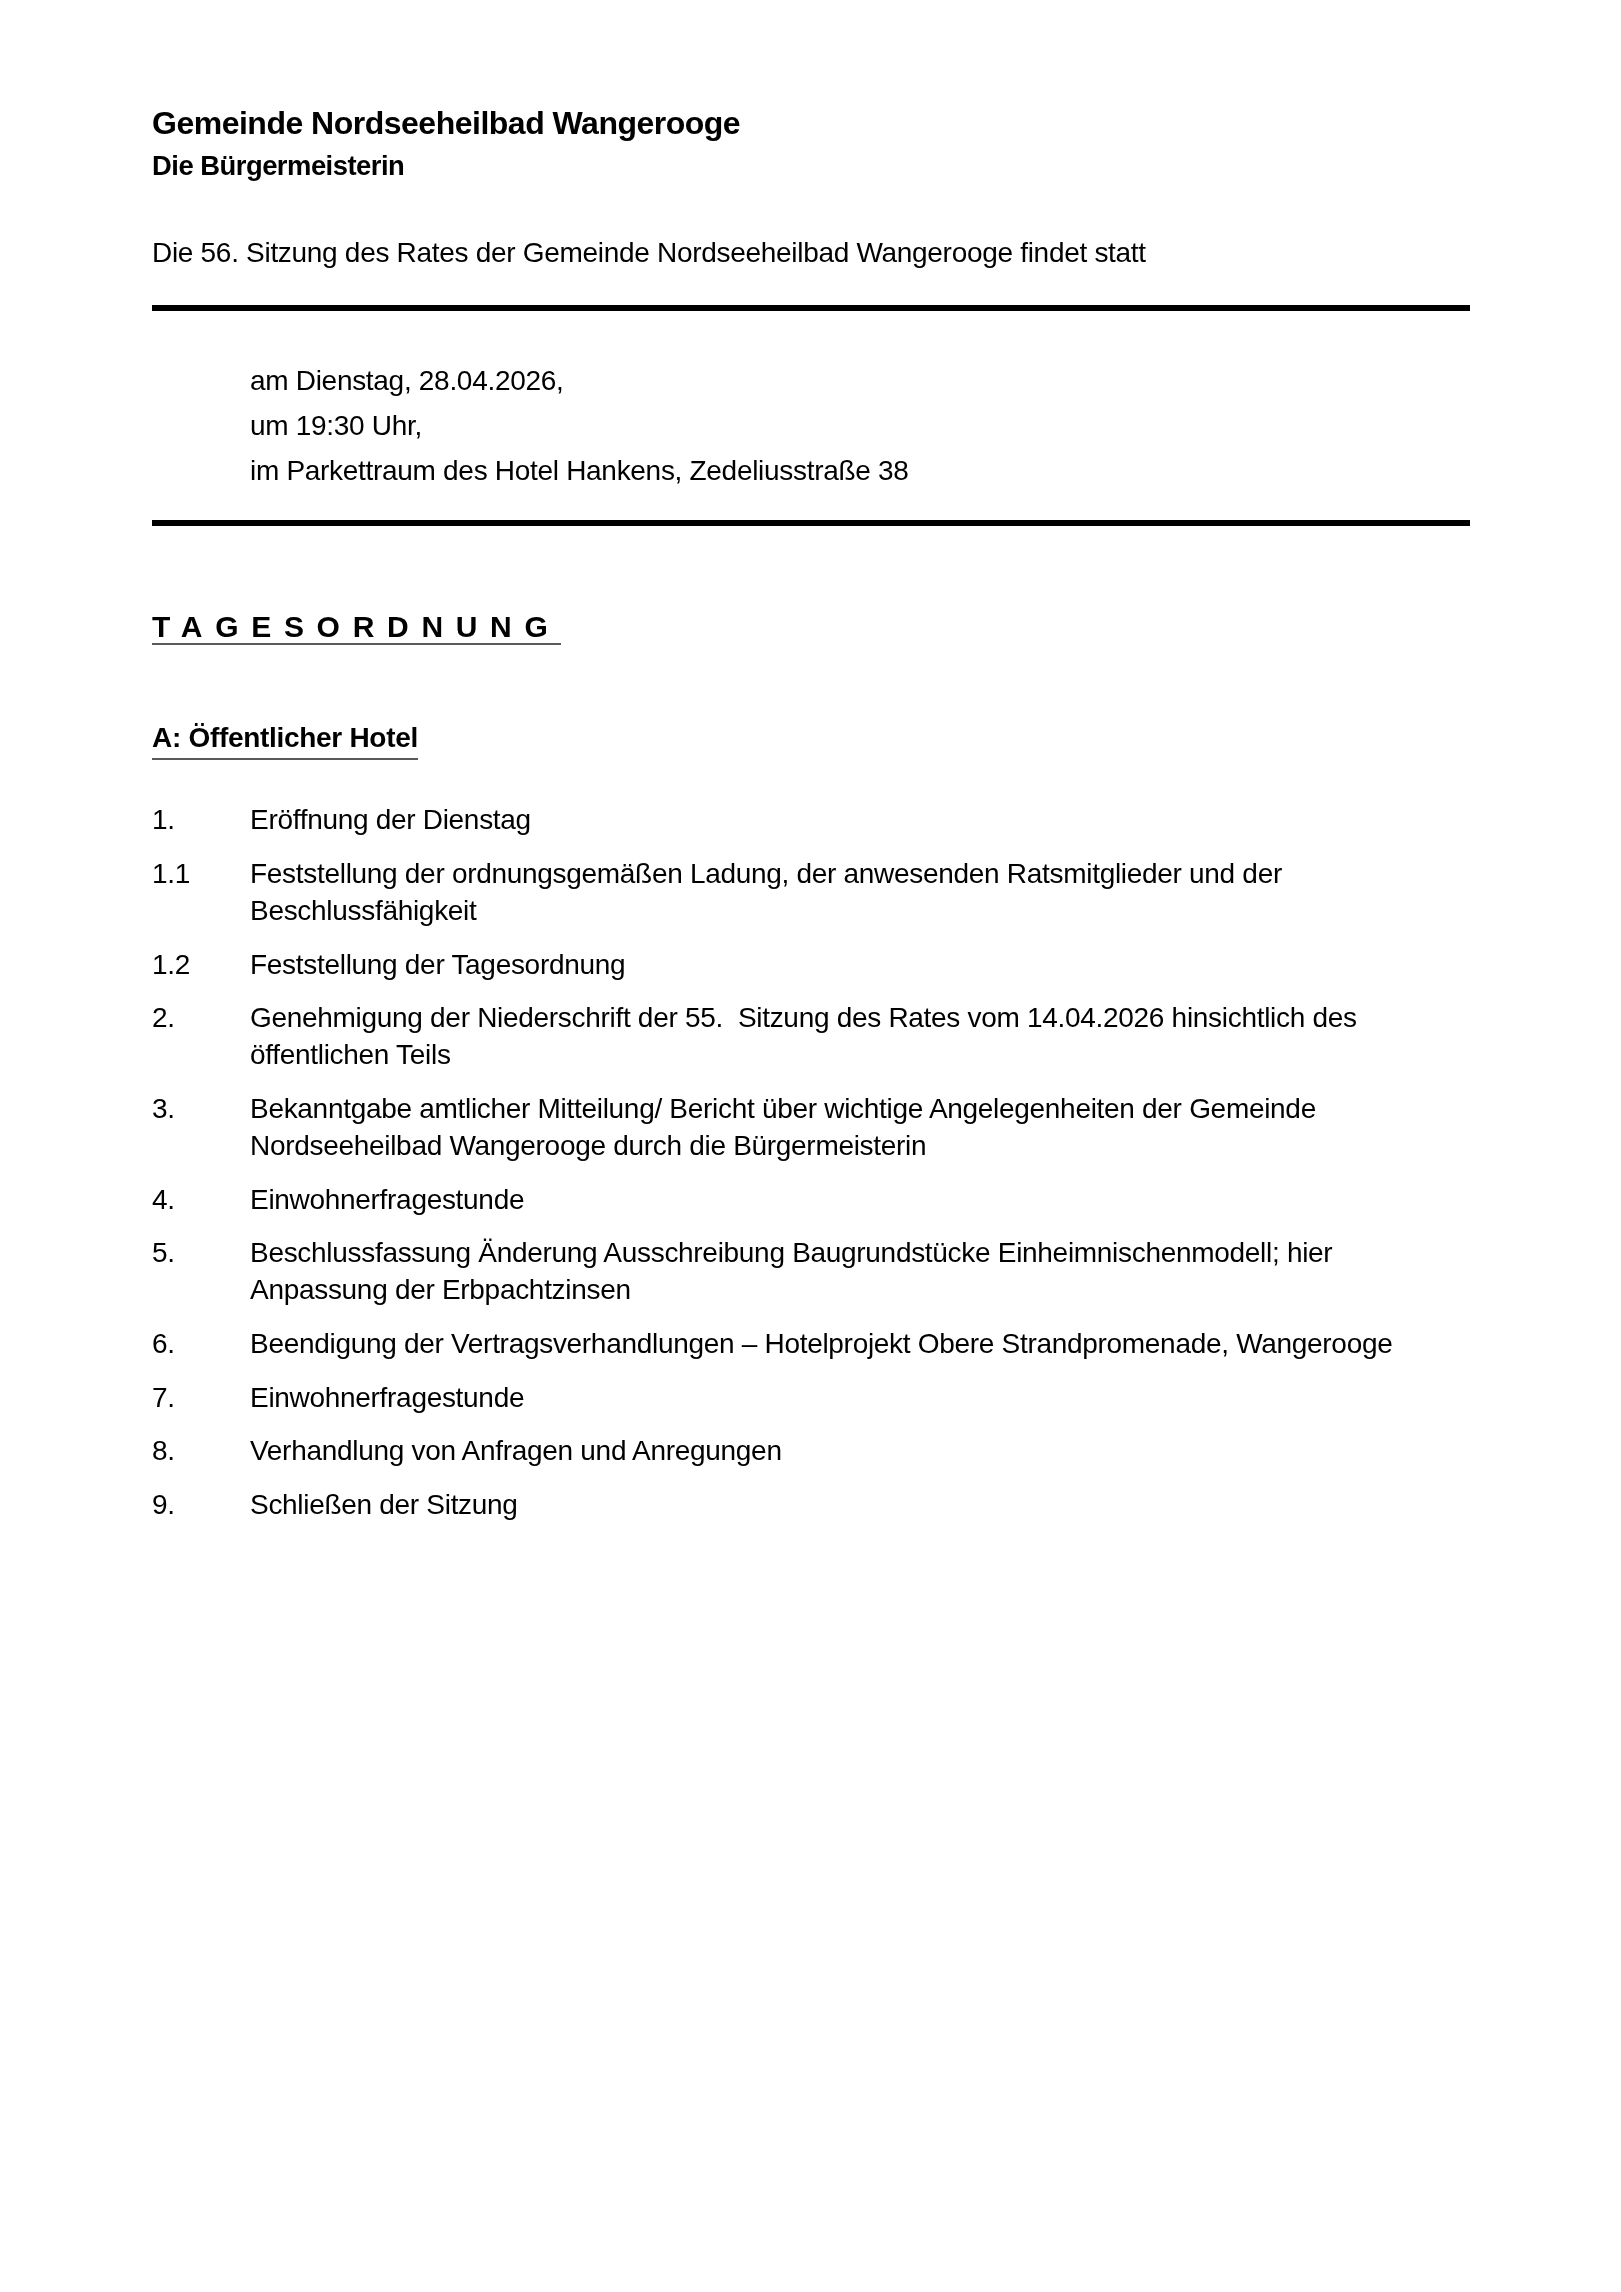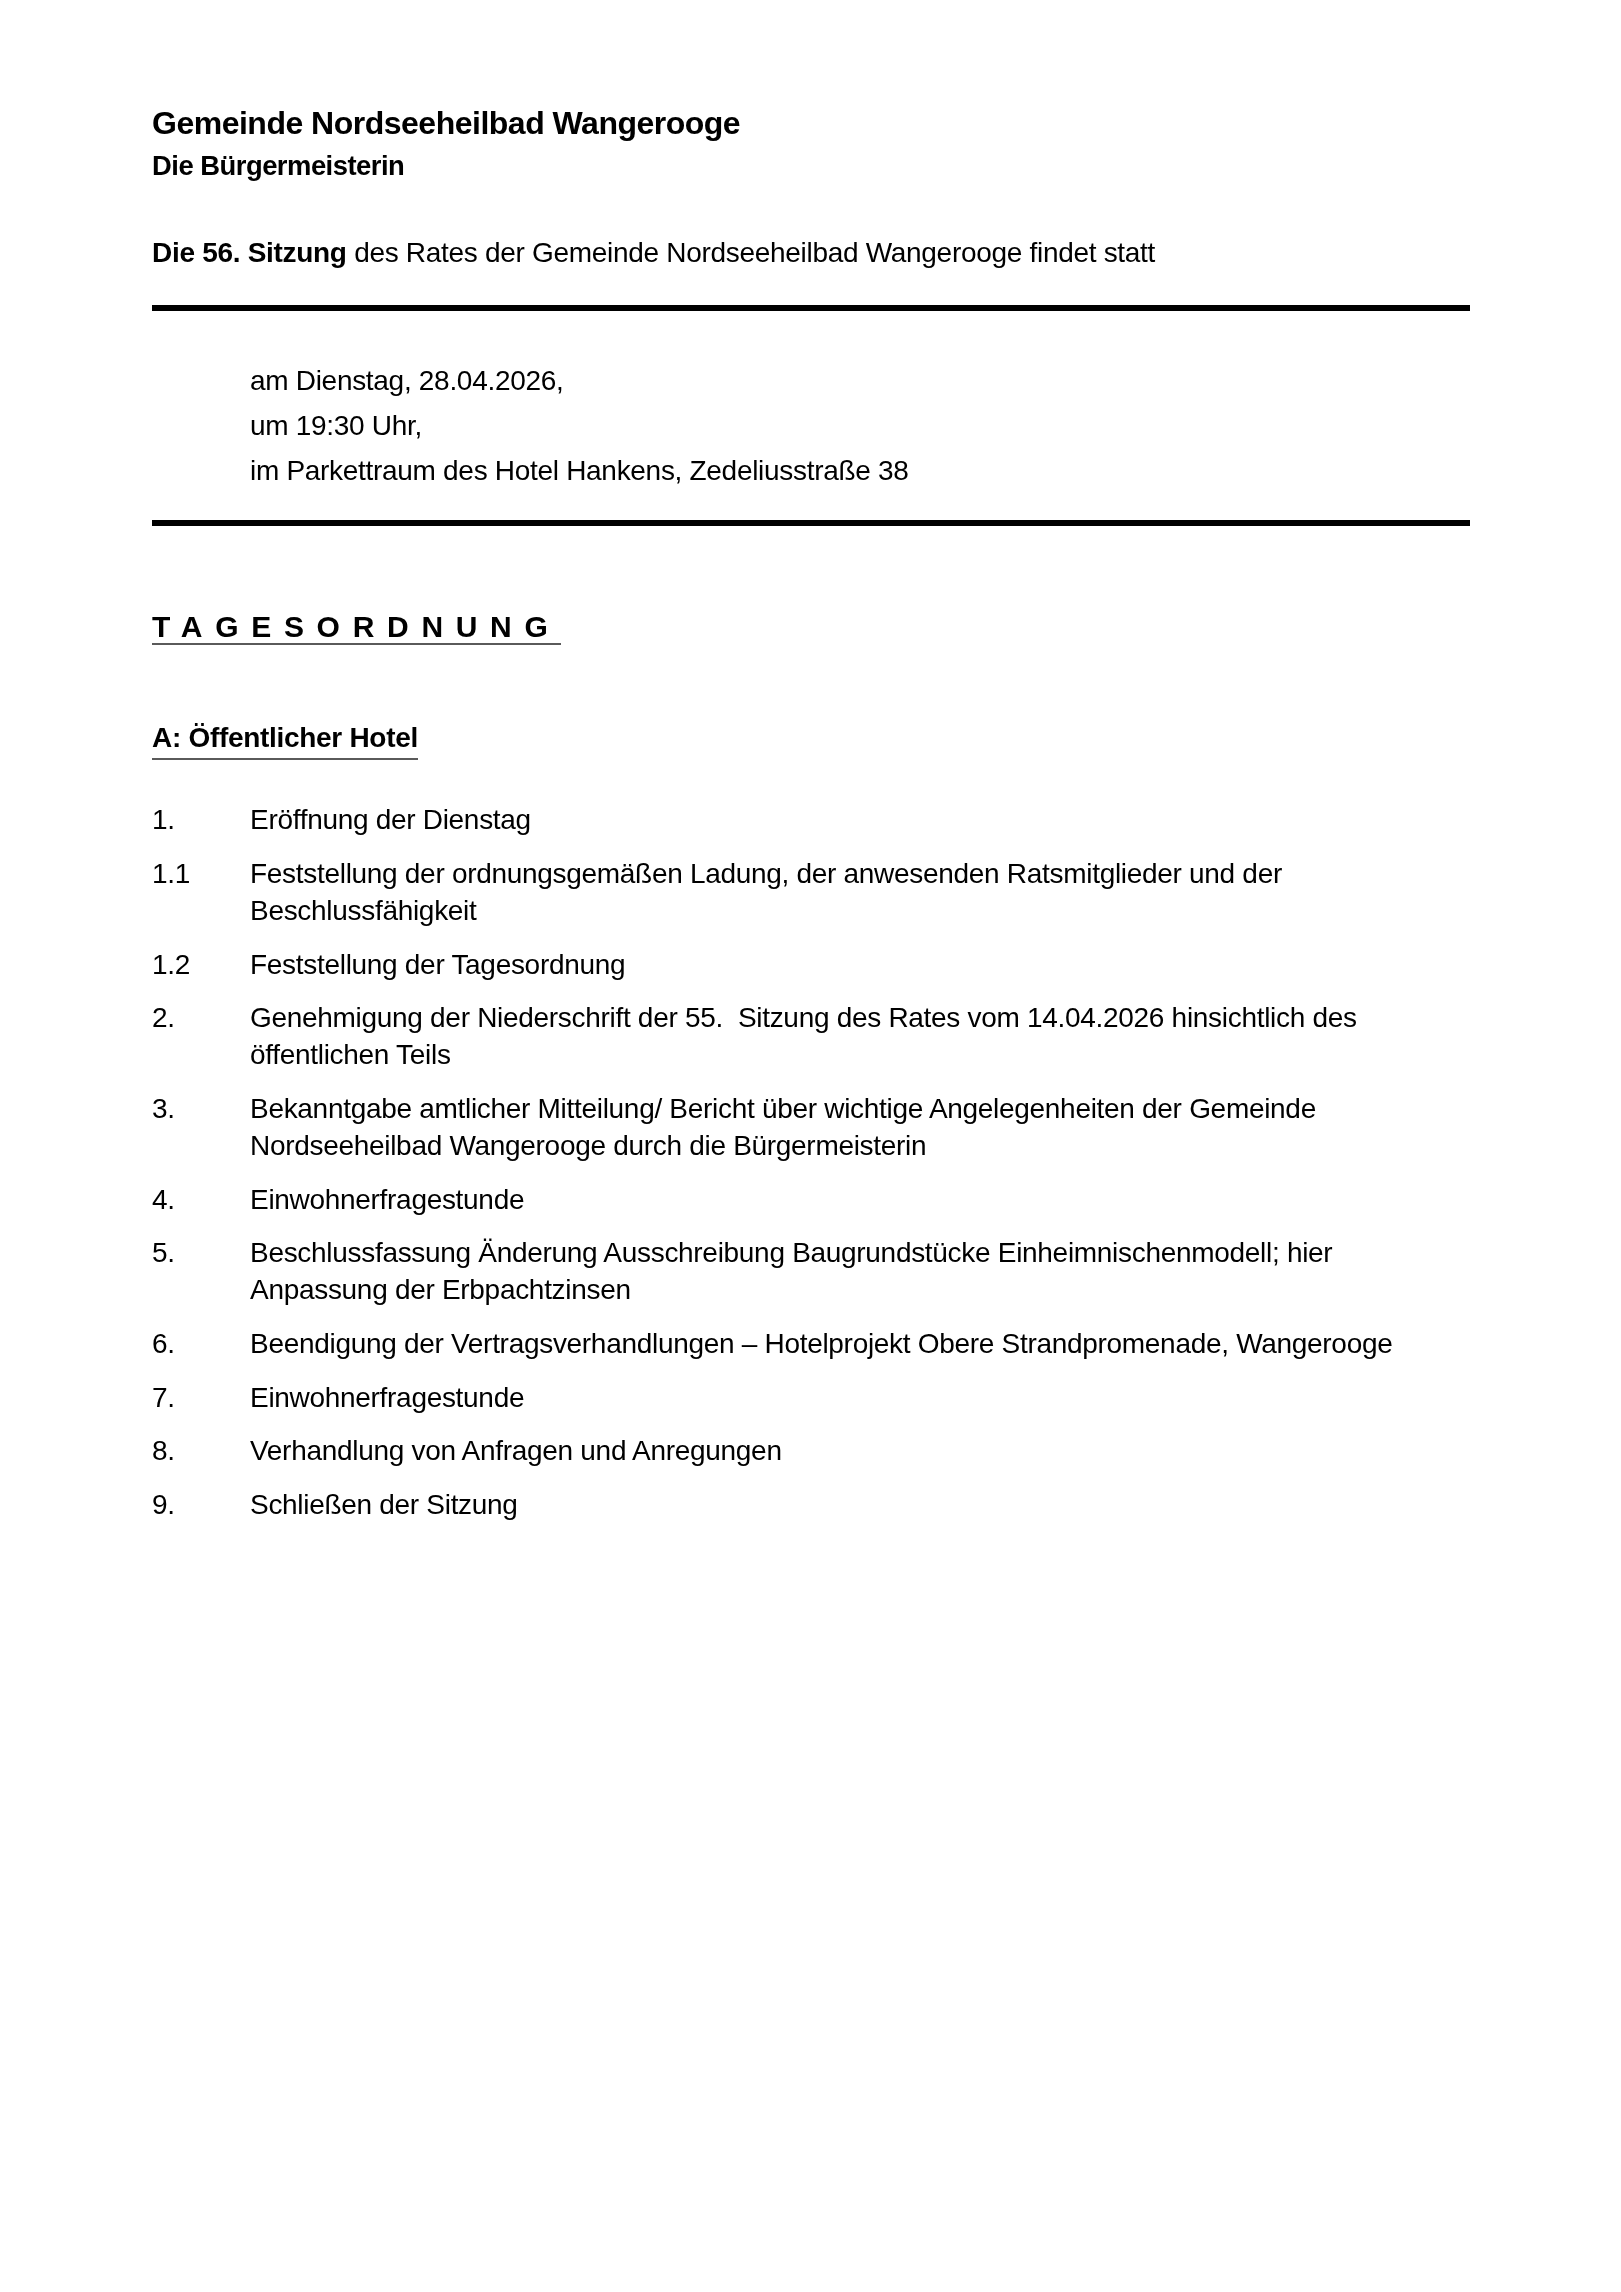--- a/index.html
+++ b/index.html
@@ -19,21 +19,21 @@
     top:0;
     width:1318px;
   }
   .header-row { display:flex; margin-top:101px; }
   .header-left { width:765px; }
   .org   { font-size:32px; font-weight:bold; line-height:45px; letter-spacing:-0.5px; }
   .role  { font-size:27.4px; font-weight:bold; line-height:39px; letter-spacing:-0.5px; }
   .date  { font-size:28px; font-weight:bold; line-height:39px; margin-top:2.9px; letter-spacing:-0.5px; }
 
   .intro { margin-top:49px; font-size:28px; line-height:37px; letter-spacing:-0.3px; }
-  .intro .bold-part { font-weight:bold; }
+  .intro .bold-part { font-weight:normal; }
 
   .rule { height:5.9px; background:#000000; width:1318px; }
   .rule-top    { margin-top:34px; }
   .rule-bottom { margin-top:27.4px; }
 
   .meeting { margin-top:47px; margin-left:98px; font-size:28px; line-height:45px; letter-spacing:-0.3px; }
 
   .agenda-title-wrap { margin-top:84px; }
   .agenda-title {
     display:inline-block;

